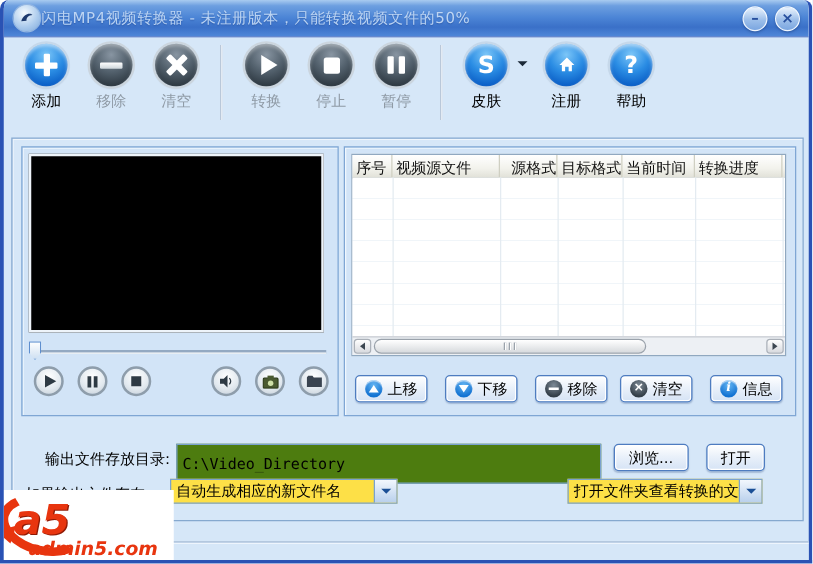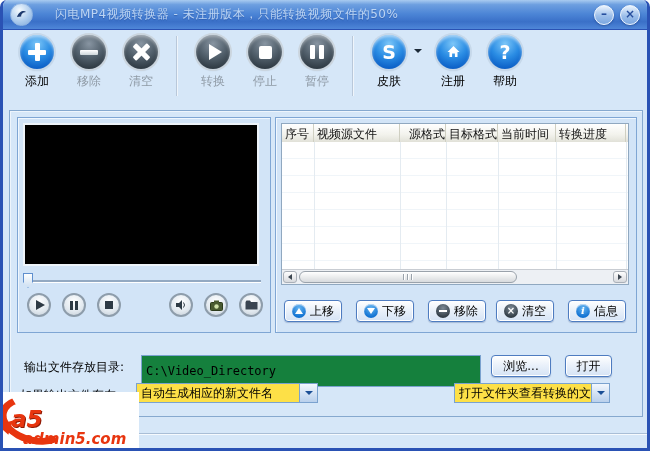--- a/index.html
+++ b/index.html
@@ -1,19 +1,19 @@
 <!DOCTYPE html>
 <html><head>
 <meta charset="utf-8">
 <style>
   html,body{margin:0;padding:0;}
   body{width:650px;height:451px;font-family:"DejaVu Sans","Liberation Sans",sans-serif;font-size:12px;background:#fff;}
   .window{position:relative;width:650px;height:451px;box-sizing:border-box;border:3px solid #2a52b4;border-top:none;border-radius:7px 7px 0 0;background:#d6e7f8;overflow:hidden;}
   
-  .titlebar{height:29px;background:linear-gradient(180deg,#a9cbf0 0%,#6d9fe0 16%,#4c85d6 48%,#3a70c8 75%,#4f87d8 100%);display:flex;align-items:center;padding:0 7px;gap:22px;border-bottom:1px solid #2a52b4;border-radius:5px 5px 0 0;}
+  .titlebar{height:29px;background:linear-gradient(180deg,#a9cbf0 0%,#6d9fe0 16%,#4c85d6 48%,#3a70c8 75%,#4f87d8 100%);display:flex;align-items:center;padding:0 7px;gap:0;border-bottom:1px solid #2a52b4;border-radius:5px 5px 0 0;}
   .app-icon{width:21px;height:21px;border-radius:50%;background:radial-gradient(circle at 40% 30%,#f4fafe,#a9c9ec 60%,#7fa9da);border:1px solid #93b6e2;display:flex;align-items:center;justify-content:center;flex:0 0 auto;}
   .title-text{color:#cfe2f8;text-shadow:0 1px 1px rgba(28,66,140,.55);font-size:12px;letter-spacing:.5px;white-space:nowrap;overflow:hidden;opacity:.85;}
   .win-btns{margin-left:auto;display:flex;gap:6px;}
   .wbtn{width:18px;height:18px;border-radius:50%;background:linear-gradient(180deg,#eaf3fd,#9dbfea 55%,#7aa6e0);border:1px solid #f1f7fe;box-shadow:0 1px 2px rgba(20,50,110,.45);color:#274f9e;font-weight:bold;font-size:12px;line-height:16px;text-align:center;cursor:default;}
   
   .toolbar{position:absolute;top:33px;left:8px;right:8px;height:72px;display:flex;align-items:flex-start;}
   .tool{width:52px;display:flex;flex-direction:column;align-items:center;gap:4px;padding-top:2px;position:relative;}
   .tico{width:34px;height:34px;border-radius:50%;display:flex;align-items:center;justify-content:center;color:#fff;}
   .tico.blue{background:radial-gradient(circle at 50% 26%,#7cc6f8 0%,#2b8de4 45%,#0a5ec6 82%);box-shadow:0 0 0 2px #c6d8ea,0 1px 2px rgba(0,0,0,.35),inset 0 2px 3px rgba(255,255,255,.55);}
   .tico.dark{background:radial-gradient(circle at 50% 26%,#8895a2 0%,#53616d 45%,#2e3942 82%);box-shadow:0 0 0 2px #cbd5de,0 1px 2px rgba(0,0,0,.3),inset 0 2px 3px rgba(255,255,255,.4);}
@@ -69,36 +69,36 @@
   .mini{width:14px;height:14px;border-radius:50%;display:flex;align-items:center;justify-content:center;color:#fff;font-size:10px;font-weight:bold;line-height:1;flex:0 0 auto;}
   .mini.blue{background:radial-gradient(circle at 50% 30%,#64b5f2,#1272d2 72%);box-shadow:inset 0 1px 1px rgba(255,255,255,.7);}
   .mini.dark{background:radial-gradient(circle at 50% 30%,#7d8a96,#333e48 72%);}
   .m-up{width:0;height:0;border-bottom:6px solid #fff;border-left:4px solid transparent;border-right:4px solid transparent;}
   .m-down{width:0;height:0;border-top:6px solid #fff;border-left:4px solid transparent;border-right:4px solid transparent;}
   .m-minus{width:8px;height:2px;background:#fff;}
   .m-info{font-family:"DejaVu Serif","Liberation Serif",serif;font-style:italic;}
   
   .output-row{position:absolute;left:10px;top:244px;right:8px;height:22px;}
   .row-label{position:absolute;top:4px;font-size:12px;color:#000;white-space:nowrap;}
-  .path-input{position:absolute;left:121px;top:0;width:340px;height:32px;border:1px solid #7aa2cf;font-family:"DejaVu Sans Mono","Liberation Mono",monospace;font-size:12px;padding:1px 4px;box-sizing:border-box;background:#15803d;color:#000;}
+  .path-input{position:absolute;left:121px;top:0;width:340px;height:32px;border:1px solid #7aa2cf;font-family:"DejaVu Sans Mono","Liberation Mono",monospace;font-size:12px;padding:1px 4px;box-sizing:border-box;background:#4d7c0f;color:#000;}
   .btn-browse{left:471px;top:0;width:60px;}
   .btn-open{left:545px;top:0;width:47px;}
   .options-row{position:absolute;left:10px;top:272px;right:8px;height:22px;}
   .dd{position:absolute;top:0;height:20px;border:1px solid #7aa2cf;background:#fde047;display:flex;align-items:center;box-sizing:border-box;}
   .dd-text{flex:1;padding:0 4px;font-size:12px;white-space:nowrap;overflow:hidden;color:#000;}
   .dd-btn{width:17px;height:100%;border-left:1px solid #7aa2cf;background:linear-gradient(180deg,#f2f7fd,#cfdff3 60%,#b9d0ec);display:flex;align-items:center;justify-content:center;}
   .dd-caret{width:0;height:0;border:4px solid transparent;border-top-color:#1b4f96;margin-top:4px;}
   
   .statusbar{position:absolute;left:0;right:0;bottom:0;height:14px;background:#d6e7f8;border-top:1px solid #a9bed6;box-shadow:inset 0 1px 0 #f6fafe;}
   
   .watermark{position:absolute;left:0;top:392px;width:136px;height:59px;background:#fff;z-index:60;overflow:hidden;}
   .wm-row{position:relative;display:flex;align-items:flex-end;padding:1px 0 0 8px;height:38px;}
   .wm-swoosh{position:absolute;left:-4px;top:4px;width:58px;height:34px;border:7px solid transparent;border-bottom-color:#e8350f;border-left-color:#e8350f;border-radius:50%;transform:rotate(14deg);}
   .wm-tail{position:absolute;left:-6px;top:26px;width:0;height:0;border-top:9px solid transparent;border-right:14px solid #e8350f;border-bottom:6px solid transparent;transform:rotate(18deg);}
-  .wm-a5{position:relative;font-style:italic;font-weight:bold;font-size:23px;color:#e8350f;line-height:.95;text-shadow:1px 1px 0 #8f1a05;z-index:2;}
+  .wm-a5{position:relative;font-style:italic;font-weight:bold;font-size:33px;color:#e8350f;line-height:.95;text-shadow:1px 1px 0 #8f1a05;z-index:2;}
   .wm-name{font-weight:bold;font-size:29px;color:#101010;letter-spacing:1px;line-height:1;text-shadow:1px 1px 0 #6a6a6a;z-index:2;}
   .wm-site{font-style:italic;font-weight:bold;font-size:15px;color:#e8350f;padding-left:20px;margin-top:1px;line-height:1;}
 </style>
 </head>
 <body>
 
 <div class="window">
 
   <div class="titlebar">
     <div class="app-icon">
@@ -275,21 +275,21 @@
         <span class="mini dark">×</span>
         <span>清空</span>
       </div>
       <div class="qbtn" style="left:292px;">
         <span class="mini blue m-info">i</span>
         <span>信息</span>
       </div>
     </div>
 
     <div class="output-row">
-      <div class="row-label" style="left:4px;text-align:right;">输出文件存放目录:</div>
+      <div class="row-label" style="left:16px;text-align:right;">输出文件存放目录:</div>
       <input class="path-input" type="text" value="C:\Video_Directory" style="">
       <div class="xpbtn btn-browse">
           <span>浏览...</span>
         </div>
       <div class="xpbtn btn-open">
           <span>打开</span>
         </div>
     </div>
 
     <div class="options-row">

